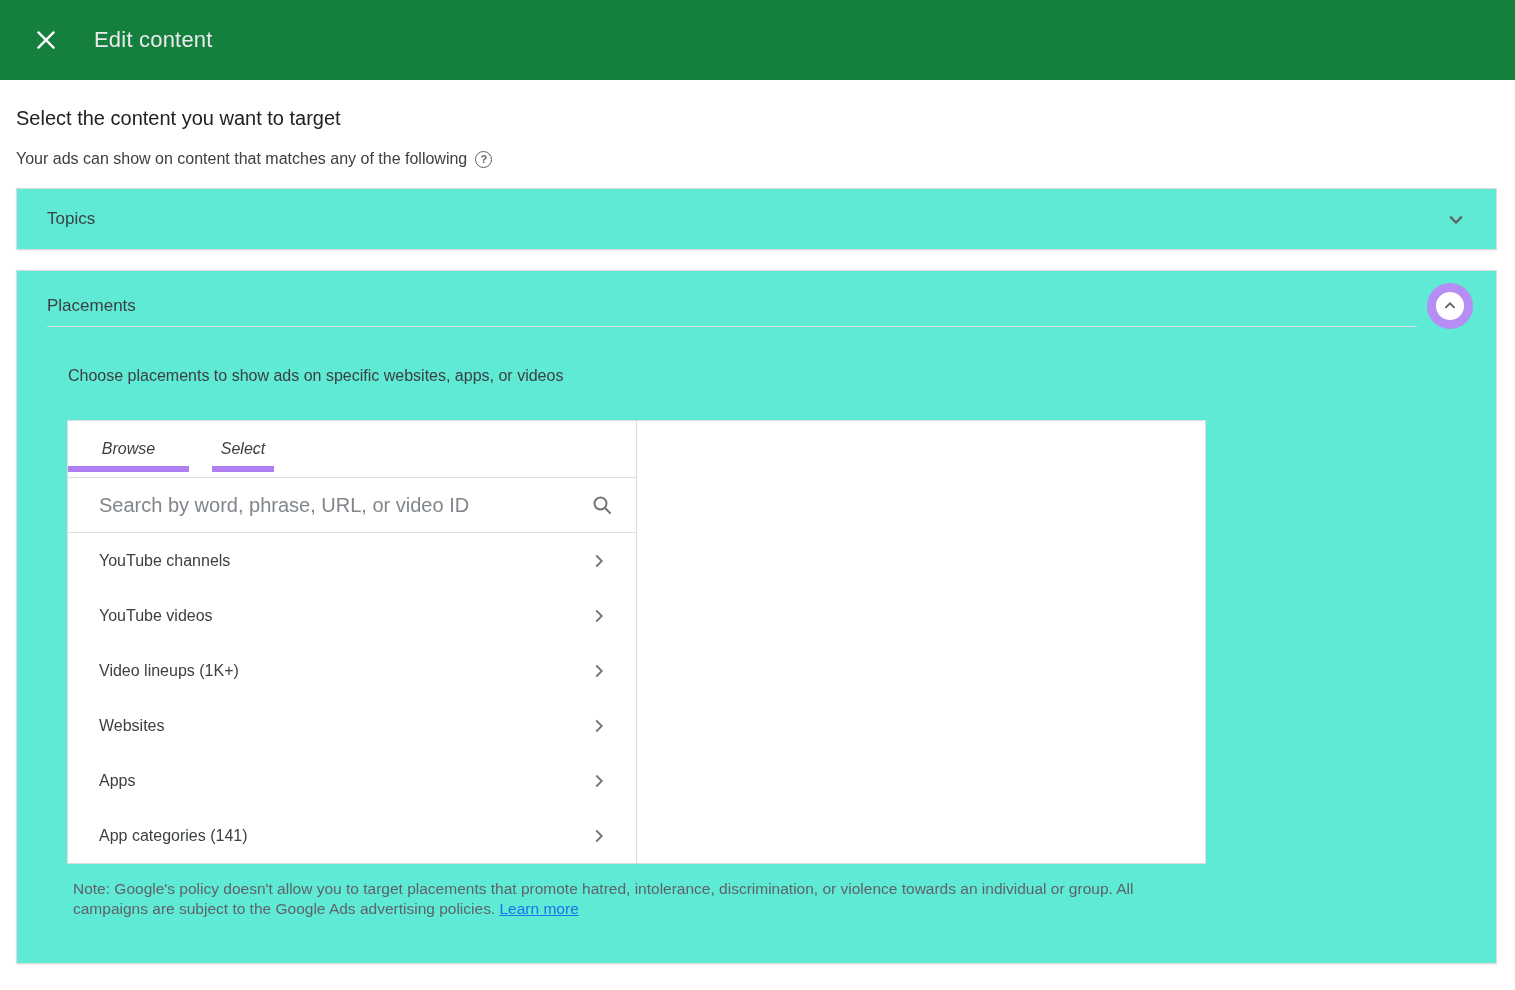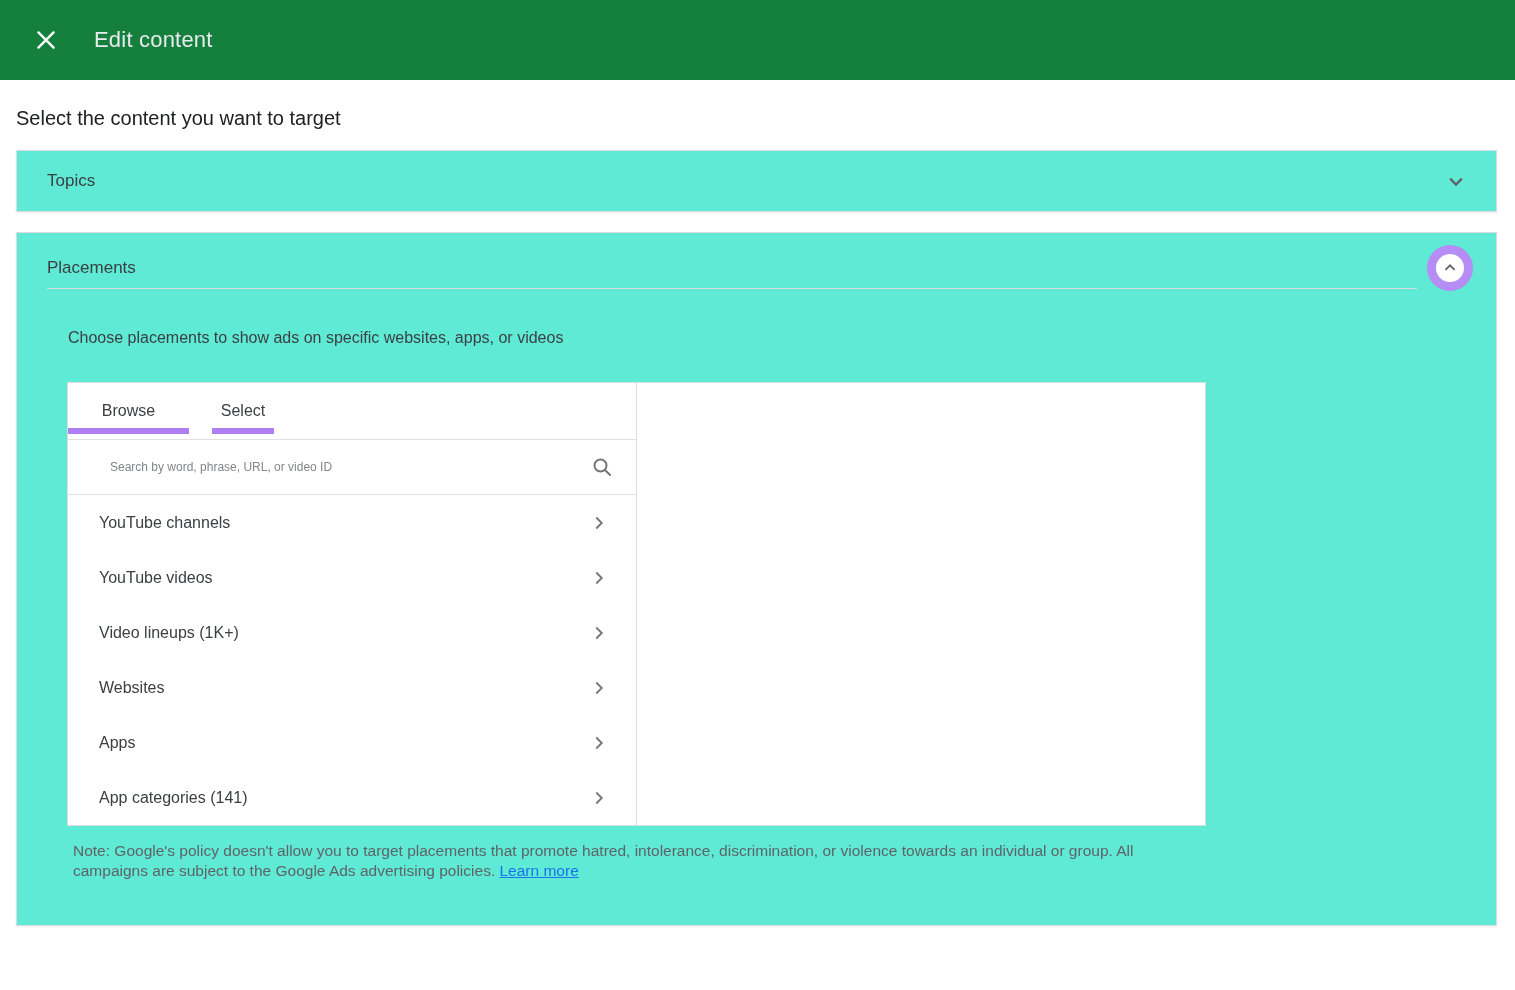--- a/index.html
+++ b/index.html
@@ -30,29 +30,29 @@
   .collapse-ring { position: absolute; top: 12px; right: 23px; width: 46px; height: 46px; border: 9px solid #b68cf5;
                    border-radius: 50%; background: #fff; display: flex; align-items: center; justify-content: center; cursor: pointer; }
 
   .choose-line { font-size: 16px; color: #3c4043; margin: 40px 0 0 51px; }
 
   
   .picker { display: flex; margin: 35px 0 0 50px; width: 1139px; }
   .pane-left { width: 570px; border: 1px solid #dadce0; background: #fff; }
   .pane-right { width: 569px; border-top: 1px solid #dadce0; border-right: 1px solid #dadce0; border-bottom: 1px solid #dadce0; background: #fff; }
 
-  .tabbar { height: 57px; border-bottom: 1px solid #e0e0e0; display: flex; }
+  .tabbar { height: 57px; border-bottom: 1px solid #e0e0e0; display: flex; font-style: italic; }
   .tab { position: relative; height: 100%; display: flex; align-items: center; justify-content: center;
          font-size: 16px; color: #3c4043; cursor: pointer; }
   .tab-browse { width: 121px; }
   .tab-enter { width: 62px; margin-left: 23px; }
   .tab-underline { position: absolute; bottom: 5px; left: 0; right: 0; height: 6px; background: #ae7ef2; }
 
   .searchrow { height: 55px; border-bottom: 1px solid #e0e0e0; display: flex; align-items: center; padding: 0 22px 0 31px; }
-  .searchrow input { flex: 1; border: none; outline: none; font-size: 12px; color: #3c4043; font-family: "Liberation Sans", sans-serif; margin-left: 11px; }
+  .searchrow input { flex: 1; border: none; outline: none; font-size: 20px; color: #3c4043; font-family: "Liberation Sans", sans-serif; }
   .searchrow input::placeholder { color: #80868b; opacity: 1; }
 
   .cat-row { height: 55px; display: flex; align-items: center; justify-content: space-between;
              padding: 0 26px 0 31px; cursor: pointer; }
   .cat-label { font-size: 16px; color: #3c4043; }
 
   .sel-head { height: 57px; border-bottom: 1px solid #e0e0e0; display: flex; align-items: center;
               padding-left: 22px; font-size: 16px; color: #3c4043; }
   .sel-desc { padding: 21px 45px 0 22px; font-size: 16.5px; line-height: 22.5px; color: #3c4043; }
 
@@ -68,20 +68,24 @@
         <path d="M5 5 L19 19 M19 5 L5 19" stroke="#ffffff" stroke-width="2.2" stroke-linecap="round"></path>
       </svg>
   </div>
   <div class="appbar-title">Edit content</div>
 </div>
 
 <div class="main">
 
   <div class="page-heading">Select the content you want to target</div>
 
+  <div class="page-subheading">
+    <span>Your ads can show on content that matches any of the following</span>
+    <span class="help-icon">?</span>
+  </div>
 
   <div class="card topics-card">
     <div class="card-title">Topics</div>
     <div class="topics-chevron">
       <svg width="28" height="28" viewBox="0 0 24 24">
           <polyline class="chev" points="7,10 12,15 17,10"></polyline>
         </svg>
     </div>
   </div>
 

